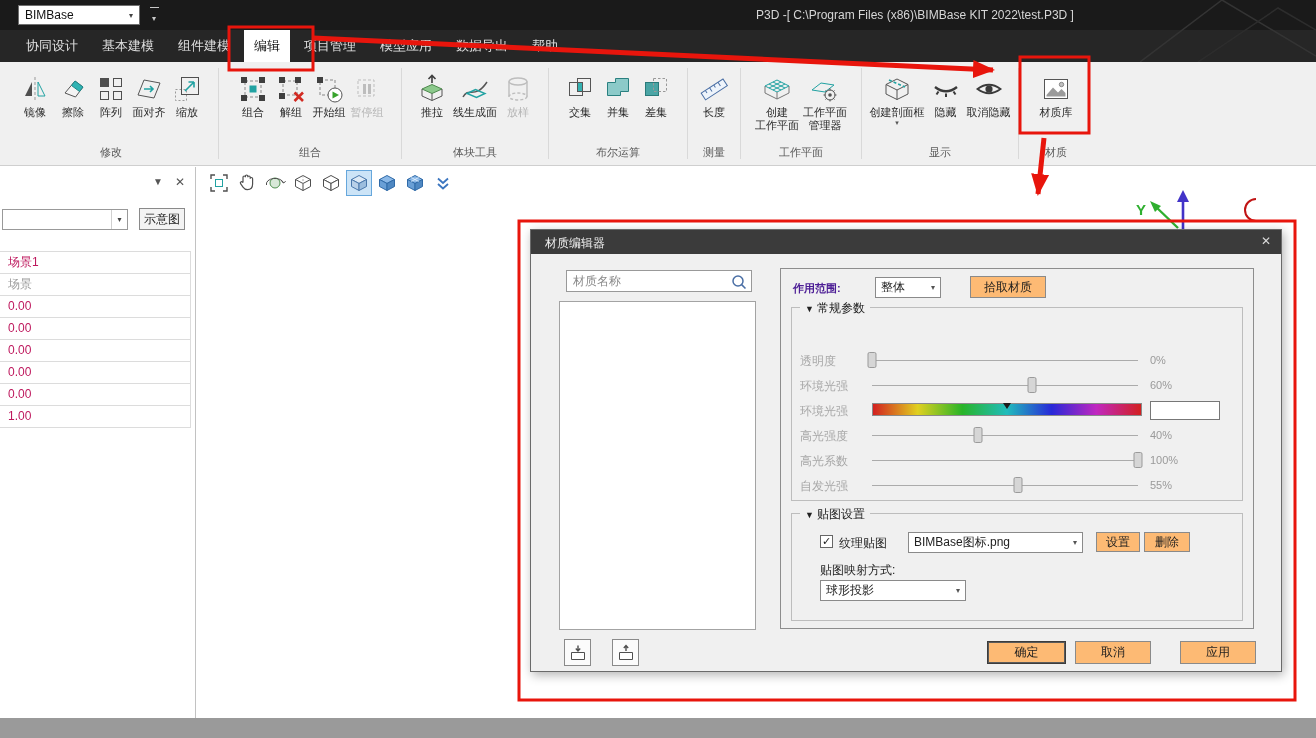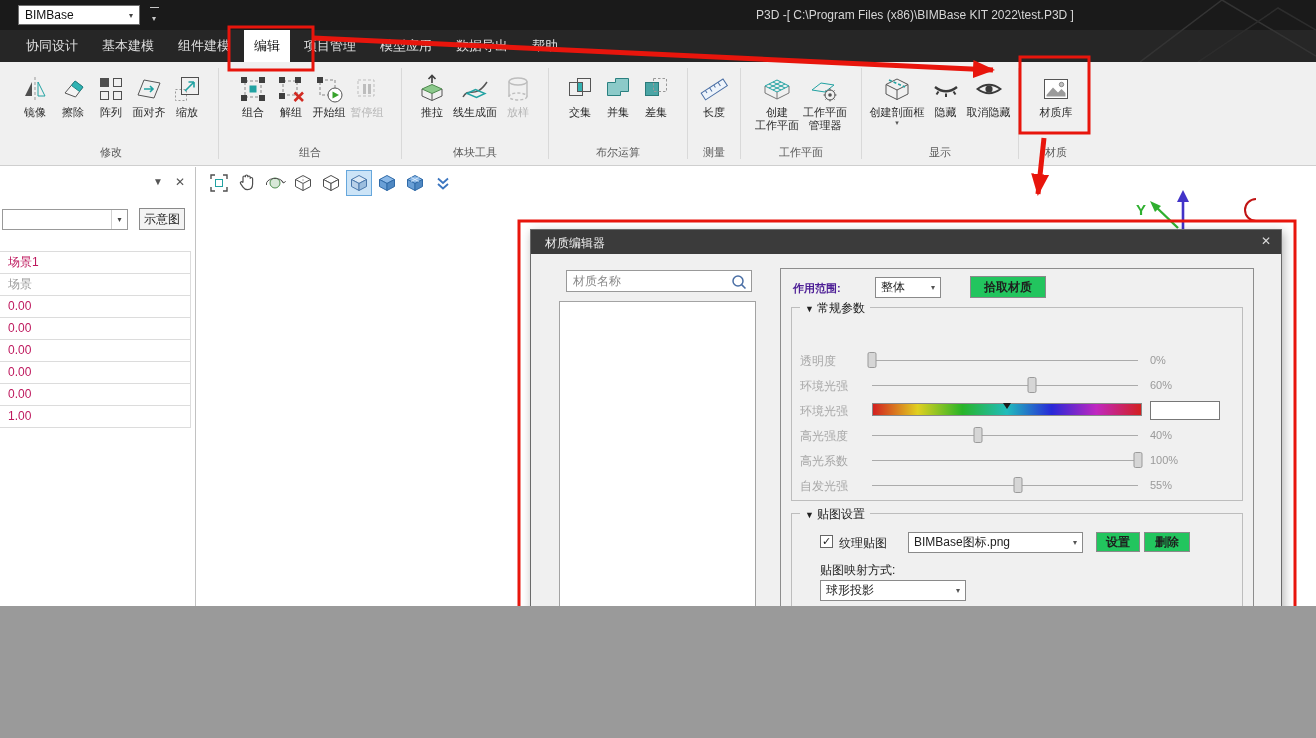--- a/index.html
+++ b/index.html
@@ -1,17 +1,17 @@
 <!DOCTYPE html>
 <html><head>
 <meta charset="utf-8">
 <style>
 *{margin:0;padding:0;box-sizing:border-box;}
 html,body{background:#9a9a9a;}
-#app{position:relative;width:1316px;height:606px;background:#ffffff;overflow:hidden;
+#app{position:relative;width:1316px;height:718px;background:#ffffff;overflow:hidden;
      font-family:"Liberation Sans","DejaVu Sans",sans-serif;font-size:12px;color:#222;}
 
 
 .titlebar{position:absolute;left:0;top:0;width:100%;height:30px;background:#1a1a1a;}
 .app-combo{position:absolute;left:18px;top:5px;width:122px;height:20px;background:#fff;border:1px solid #6f6f6f;
   display:flex;align-items:center;justify-content:space-between;padding:0 6px;font-size:12px;color:#111;cursor:pointer;}
 .app-combo .caret{font-size:8px;color:#444;}
 .qat-btn{position:absolute;left:147px;top:7px;width:14px;text-align:center;cursor:pointer;}
 .qat-btn .bar{display:block;width:9px;height:1px;background:#c8c8c8;margin:0 auto 2px;}
 .qat-btn .caret{color:#c8c8c8;font-size:8px;line-height:6px;}
@@ -69,21 +69,21 @@
 .search-input{width:100%;height:100%;border:1px solid #999;background:#fff;padding:0 24px 0 6px;font-size:12px;color:#222;
   font-family:"Liberation Sans","DejaVu Sans",sans-serif;outline:none;}
 .search-input::placeholder{color:#8a8a8a;}
 .search-icon{position:absolute;right:4px;top:3px;}
 .mat-list{position:absolute;left:28px;top:47px;width:197px;height:329px;background:#fff;border:1px solid #a3a3a3;cursor:default;}
 .right-panel{position:absolute;left:249px;top:14px;width:474px;height:361px;border:1px solid #8d8d8d;}
 .scope-label{position:absolute;left:12px;top:12px;font-size:11px;color:#4c1d95;font-weight:bold;}
 .ddl{border:1px solid #8a8a8a;background:#fff;display:flex;align-items:center;font-size:12px;color:#222;padding:0 5px;cursor:pointer;}
 .ddl-caret{margin-left:auto;padding-left:5px;font-size:8px;color:#555;}
 .scope-ddl{position:absolute;left:94px;top:8px;width:66px;height:21px;}
-.btn{border:1px solid #8a8a8a;background:#22c55e;font-size:12px;color:#1e1e1e;display:flex;align-items:center;justify-content:center;cursor:pointer;font-family:"Liberation Sans","DejaVu Sans",sans-serif;font-weight:bold;}
+.btn{border:1px solid #8a8a8a;background:#fdba74;font-size:12px;color:#1e1e1e;display:flex;align-items:center;justify-content:center;cursor:pointer;font-family:"Liberation Sans","DejaVu Sans",sans-serif;}
 .pick-btn{position:absolute;left:189px;top:7px;width:76px;height:22px;}
 .gbox{position:absolute;border:1px solid #bdbdbd;}
 .gbox .legend{position:absolute;top:-8px;left:8px;background:#f0f0f0;padding:0 5px;font-size:12px;color:#1e1e1e;white-space:nowrap;}
 .gbox .legend .lg-caret{font-size:9px;color:#222;margin-right:3px;cursor:pointer;}
 .gbox1{left:10px;top:38px;width:452px;height:194px;}
 .gbox2{left:10px;top:244px;width:452px;height:108px;}
 .param-row{position:absolute;left:0;width:100%;height:22px;}
 .plabel{position:absolute;left:8px;top:4px;font-size:12px;color:#a8a8a8;white-space:nowrap;}
 .gradbar{position:absolute;left:80px;top:4px;width:270px;height:13px;border:1px solid #8a8a8a;
   background:linear-gradient(to right,#d22020,#e0d020,#28b428,#20bcbc,#2828d8,#c028c0,#d22020);cursor:pointer;}

